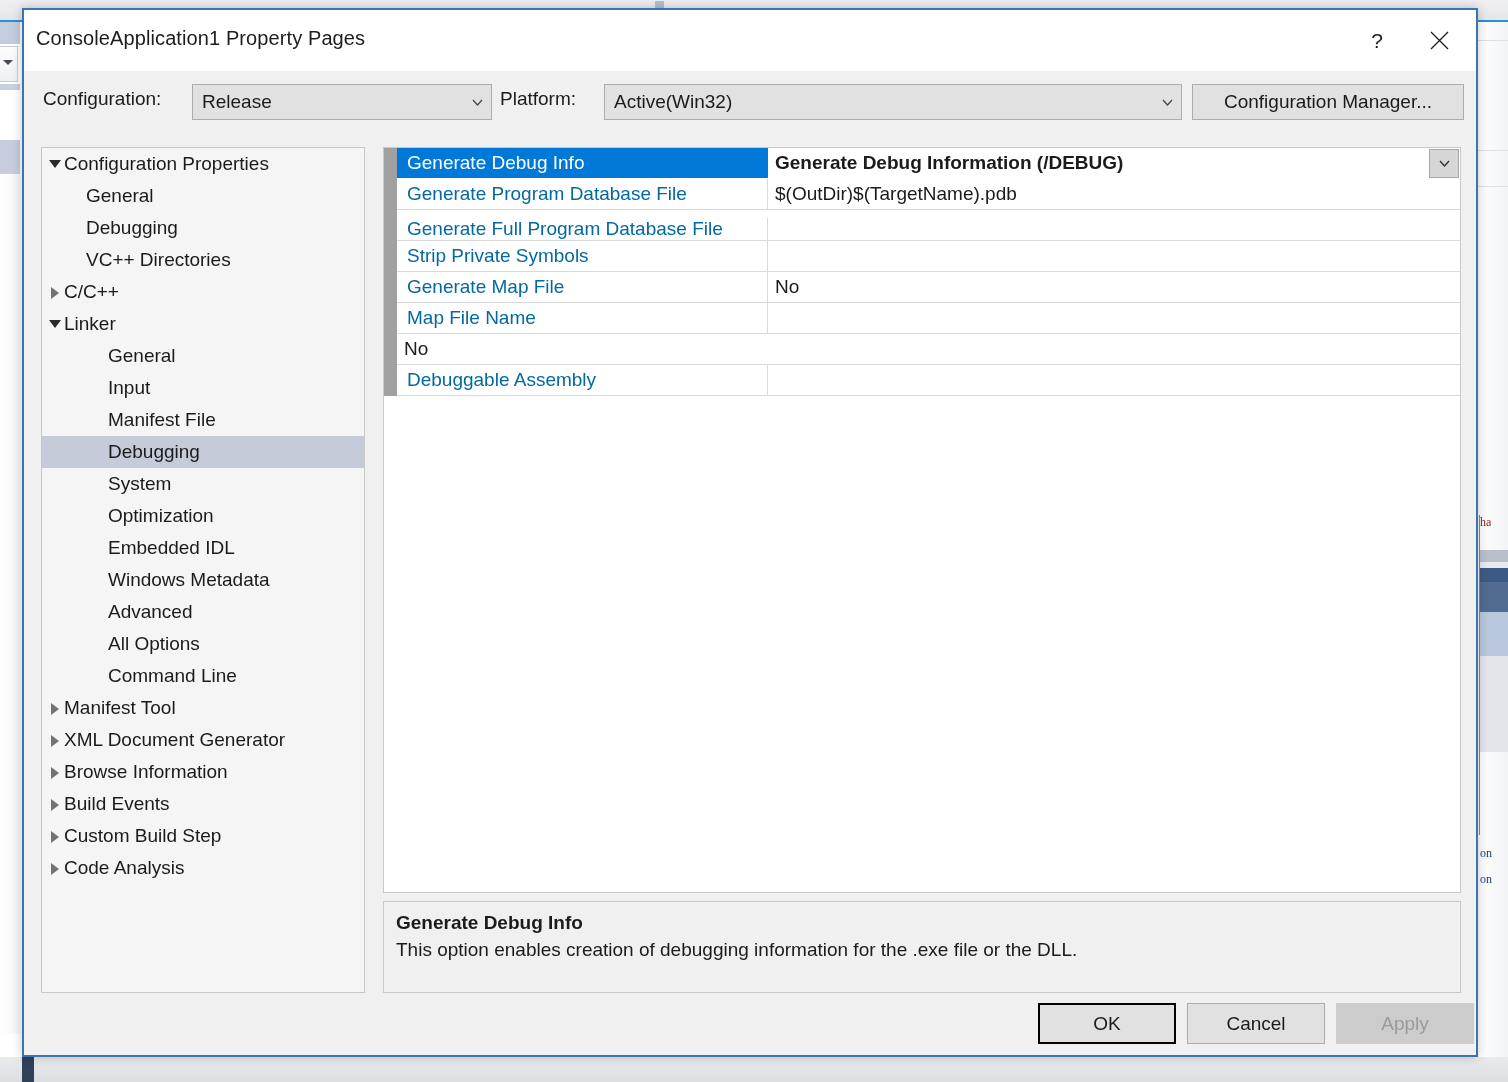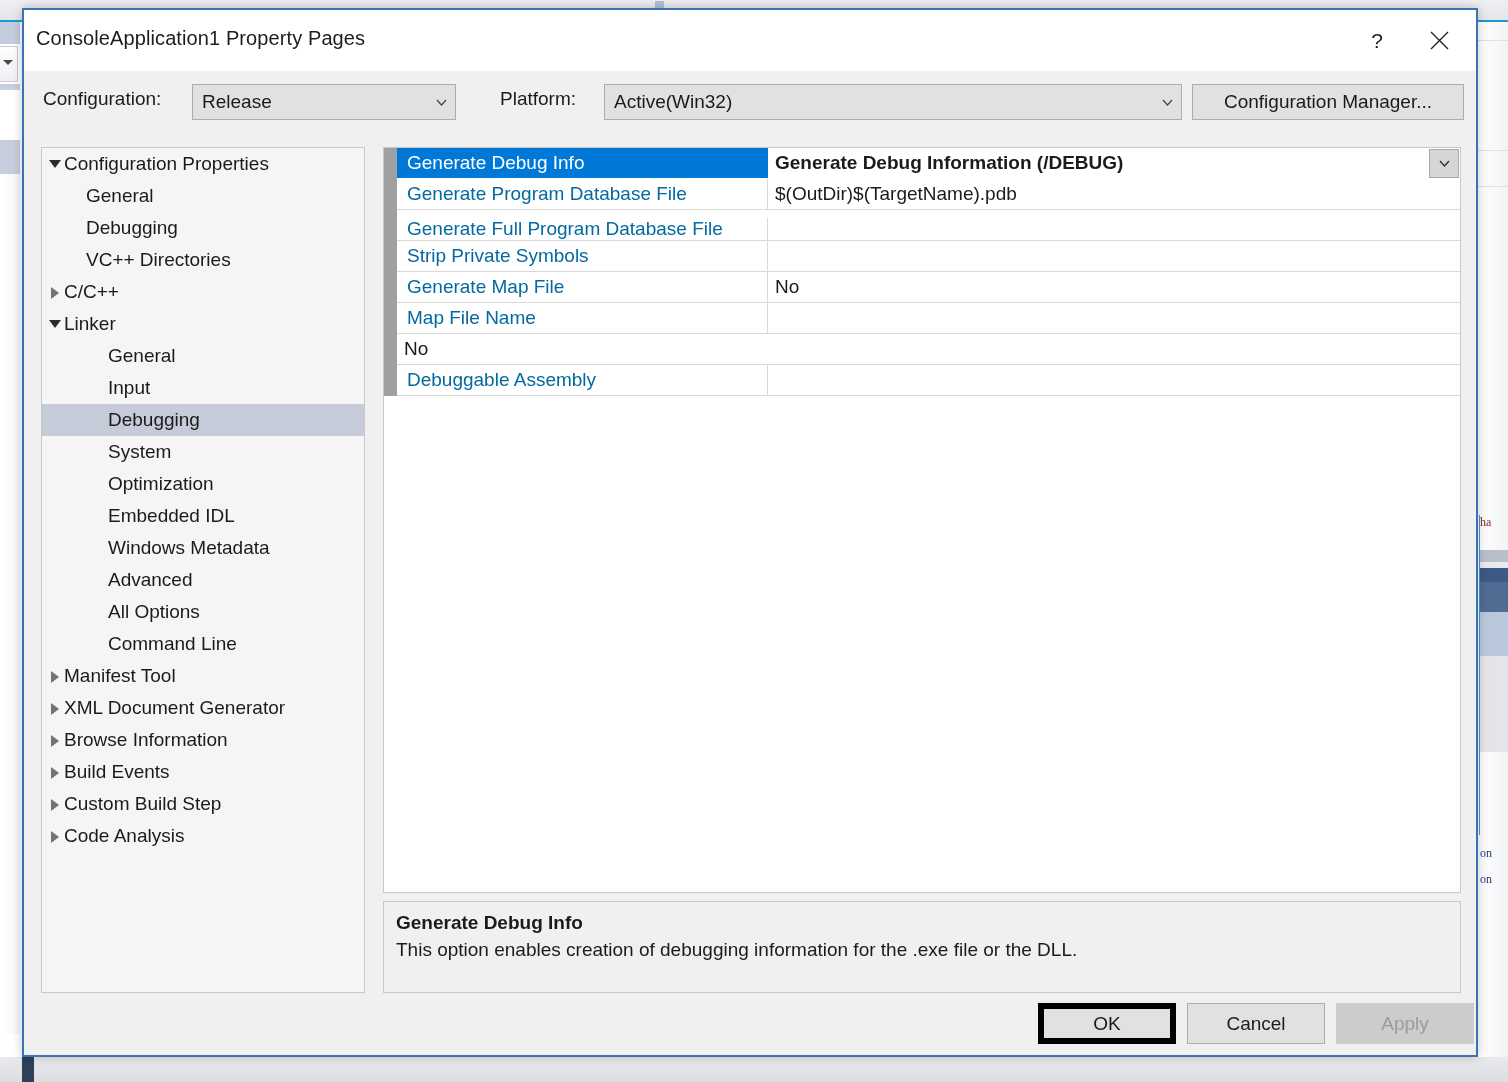--- a/index.html
+++ b/index.html
@@ -140,21 +140,21 @@
   .cfg-label-platform { left: 476px; top: 17px; }
 
   .cfg-combo {
     position: absolute; top: 13px; height: 36px;
     background: #e1e1e1;
     border: 1px solid #adadad;
     box-sizing: border-box;
     display: flex; align-items: center;
     cursor: default;
   }
-  .cfg-combo.config { left: 168px; width: 264px; }
+  .cfg-combo.config { left: 168px; width: 300px; }
   .cfg-combo.platform { left: 580px; width: 578px; }
   .cfg-combo .val {
     padding-left: 9px; font-size: 19px; color: #1b1b1b;
     flex: 1; overflow: hidden; white-space: nowrap;
   }
   .cfg-combo .chev {
     width: 28px; display: flex; align-items: center; justify-content: center;
   }
   .chev-glyph {
     width: 11px; height: 7px;
@@ -290,21 +290,21 @@
   
   .footer-btn {
     position: absolute; top: 993px; height: 41px; width: 138px;
     background: #e1e1e1;
     border: 1px solid #adadad;
     box-sizing: border-box;
     display: flex; align-items: center; justify-content: center;
     font-size: 19px; color: #1b1b1b;
     cursor: default;
   }
-  .footer-btn.ok { left: 1014px; border: 6px solid #000000; background: #e1e1e1; }
+  .footer-btn.ok { left: 1014px; border: 2px solid #000000; background: #e1e1e1; }
   .footer-btn.cancel { left: 1163px; }
   .footer-btn.apply { left: 1312px; background: #cccccc; color: #9a9a9a; border-color: #cccccc; }
 </style>
 </head>
 <body>
 
 <div id="bg">
   <div class="bg-toolbar">
     <div class="bg-toolbar-grip"></div>
   </div>
@@ -408,20 +408,24 @@
         <span>Linker</span>
       </div>
       <div class="tree-item" style="padding-left: 48px;">
         <span class="twisty"></span>
         <span>General</span>
       </div>
       <div class="tree-item" style="padding-left: 48px;">
         <span class="twisty"></span>
         <span>Input</span>
       </div>
+      <div class="tree-item" style="padding-left: 48px;">
+        <span class="twisty"></span>
+        <span>Manifest File</span>
+      </div>
       <div class="tree-item selected" style="padding-left: 48px;">
         <span class="twisty"></span>
         <span>Debugging</span>
       </div>
       <div class="tree-item" style="padding-left: 48px; text-align: center;">
         <span class="twisty"></span>
         <span>System</span>
       </div>
       <div class="tree-item" style="padding-left: 48px;">
         <span class="twisty"></span>

